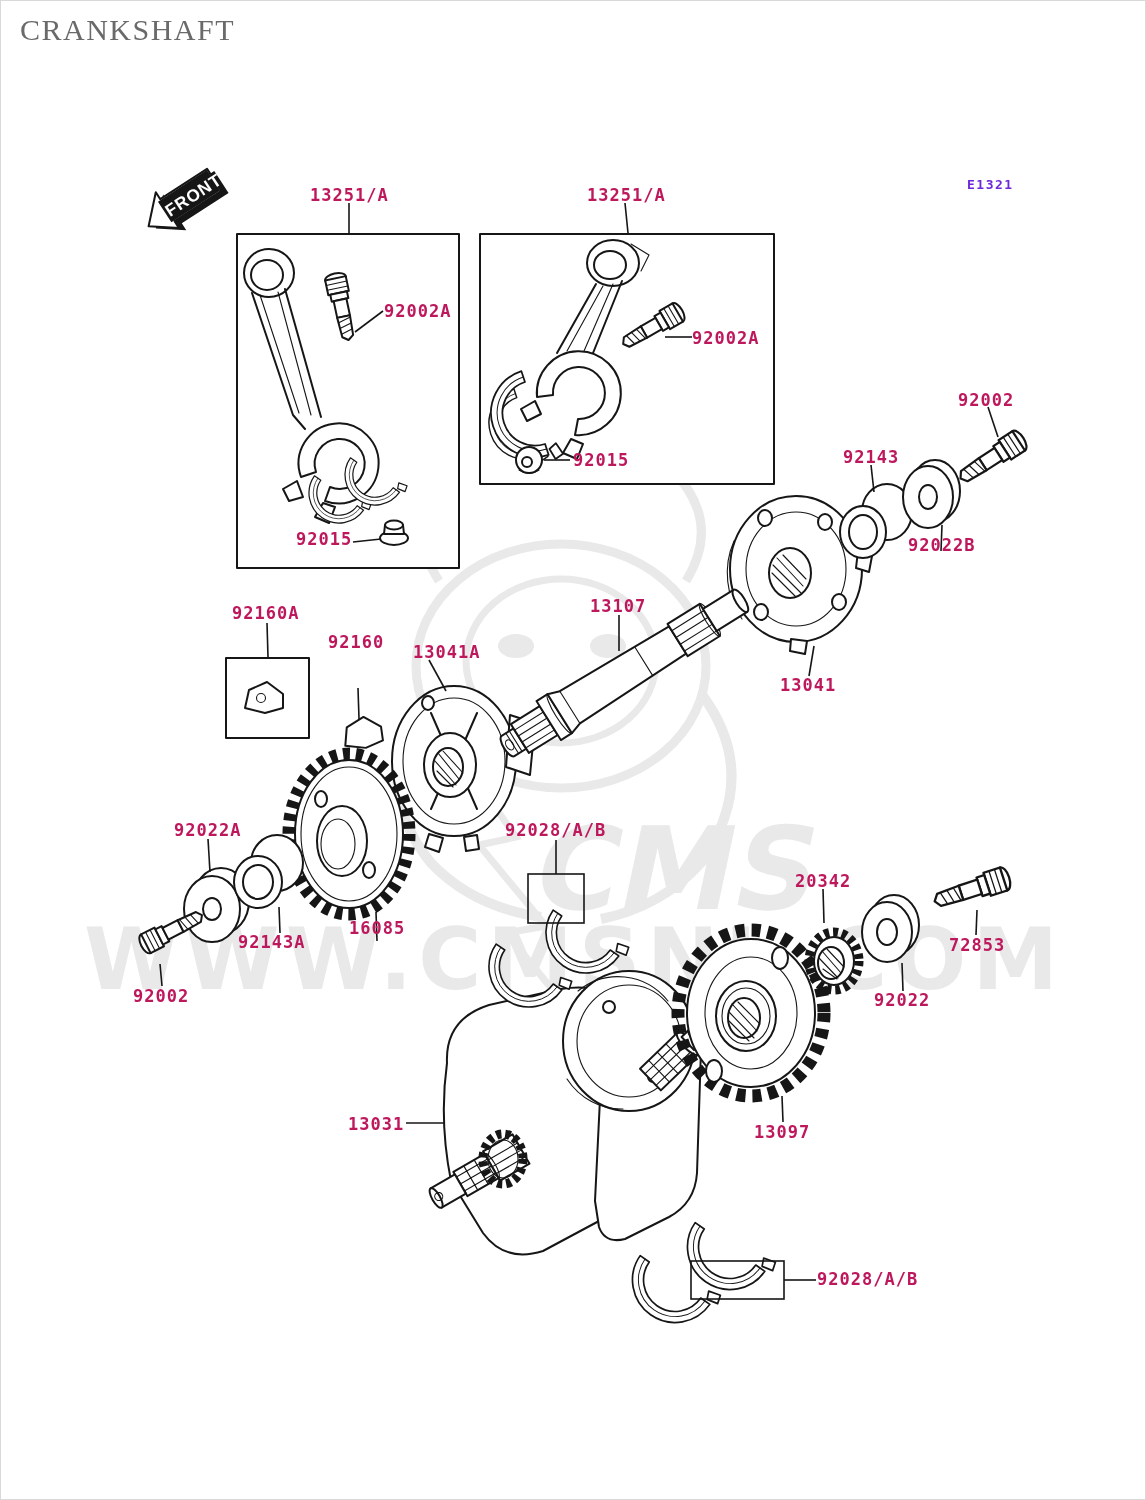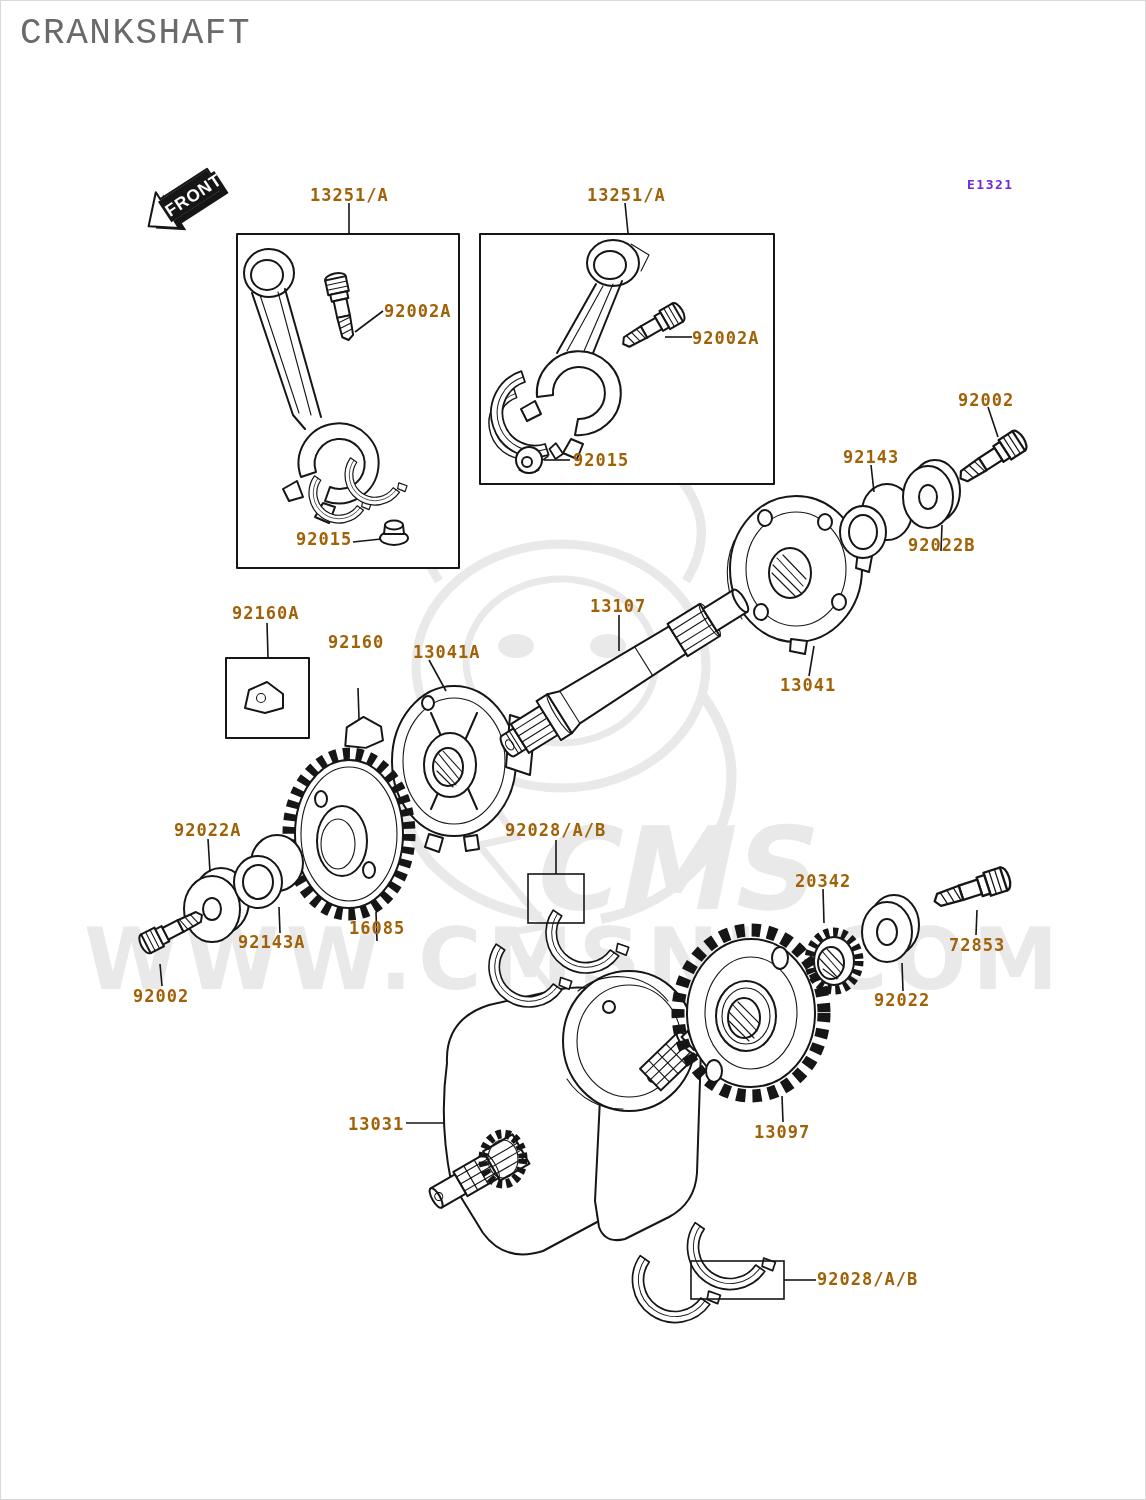--- a/index.html
+++ b/index.html
@@ -1,25 +1,25 @@
 <!DOCTYPE html>
 <html><head>
 <meta charset="utf-8">
 <style>
   html,body{margin:0;padding:0;background:#fff;}
   .page{position:relative;width:1146px;height:1500px;background:#fff;
         border:1px solid #d9d9d9;box-sizing:border-box;overflow:hidden;
         font-family:"Liberation Sans",sans-serif;}
   .diagram-svg{position:absolute;left:0;top:0;}
   .page-title{position:absolute;left:19px;top:12px;margin:0;font-weight:400;
-        font-size:36px;color:#6a6a6a;letter-spacing:1.5px;
-        font-family:Liberation Mono, monospace;}
+        font-size:30px;color:#6a6a6a;letter-spacing:1.5px;
+        font-family:Liberation Serif, serif;}
   .diagram-code{position:absolute;left:966px;top:176px;
         font:700 13px "DejaVu Sans Mono",monospace;letter-spacing:1.5px;color:#6d28d9;}
-  .plabel{position:absolute;white-space:nowrap;color:#a16207;
+  .plabel{position:absolute;white-space:nowrap;color:#be185d;
         font:700 17px "DejaVu Sans Mono",monospace;letter-spacing:1px;line-height:1;}
   .footer-banner{position:absolute;left:0;top:1438px;width:100%;text-align:center;
         font:400 43px "Liberation Sans",sans-serif;color:#cc0000;}
   
   .ln{stroke:#161616;fill:none;stroke-width:2;stroke-linecap:round;stroke-linejoin:round;}
   .fw{fill:#ffffff;stroke:#161616;stroke-width:2;stroke-linejoin:round;}
   .thin{stroke:#161616;fill:none;stroke-width:1.1;stroke-linecap:round;}
   .ldr{stroke:#161616;fill:none;stroke-width:1.6;}
   .teeth{stroke:#161616;fill:none;}
   .wm{stroke:#e9e9e9;fill:none;}

